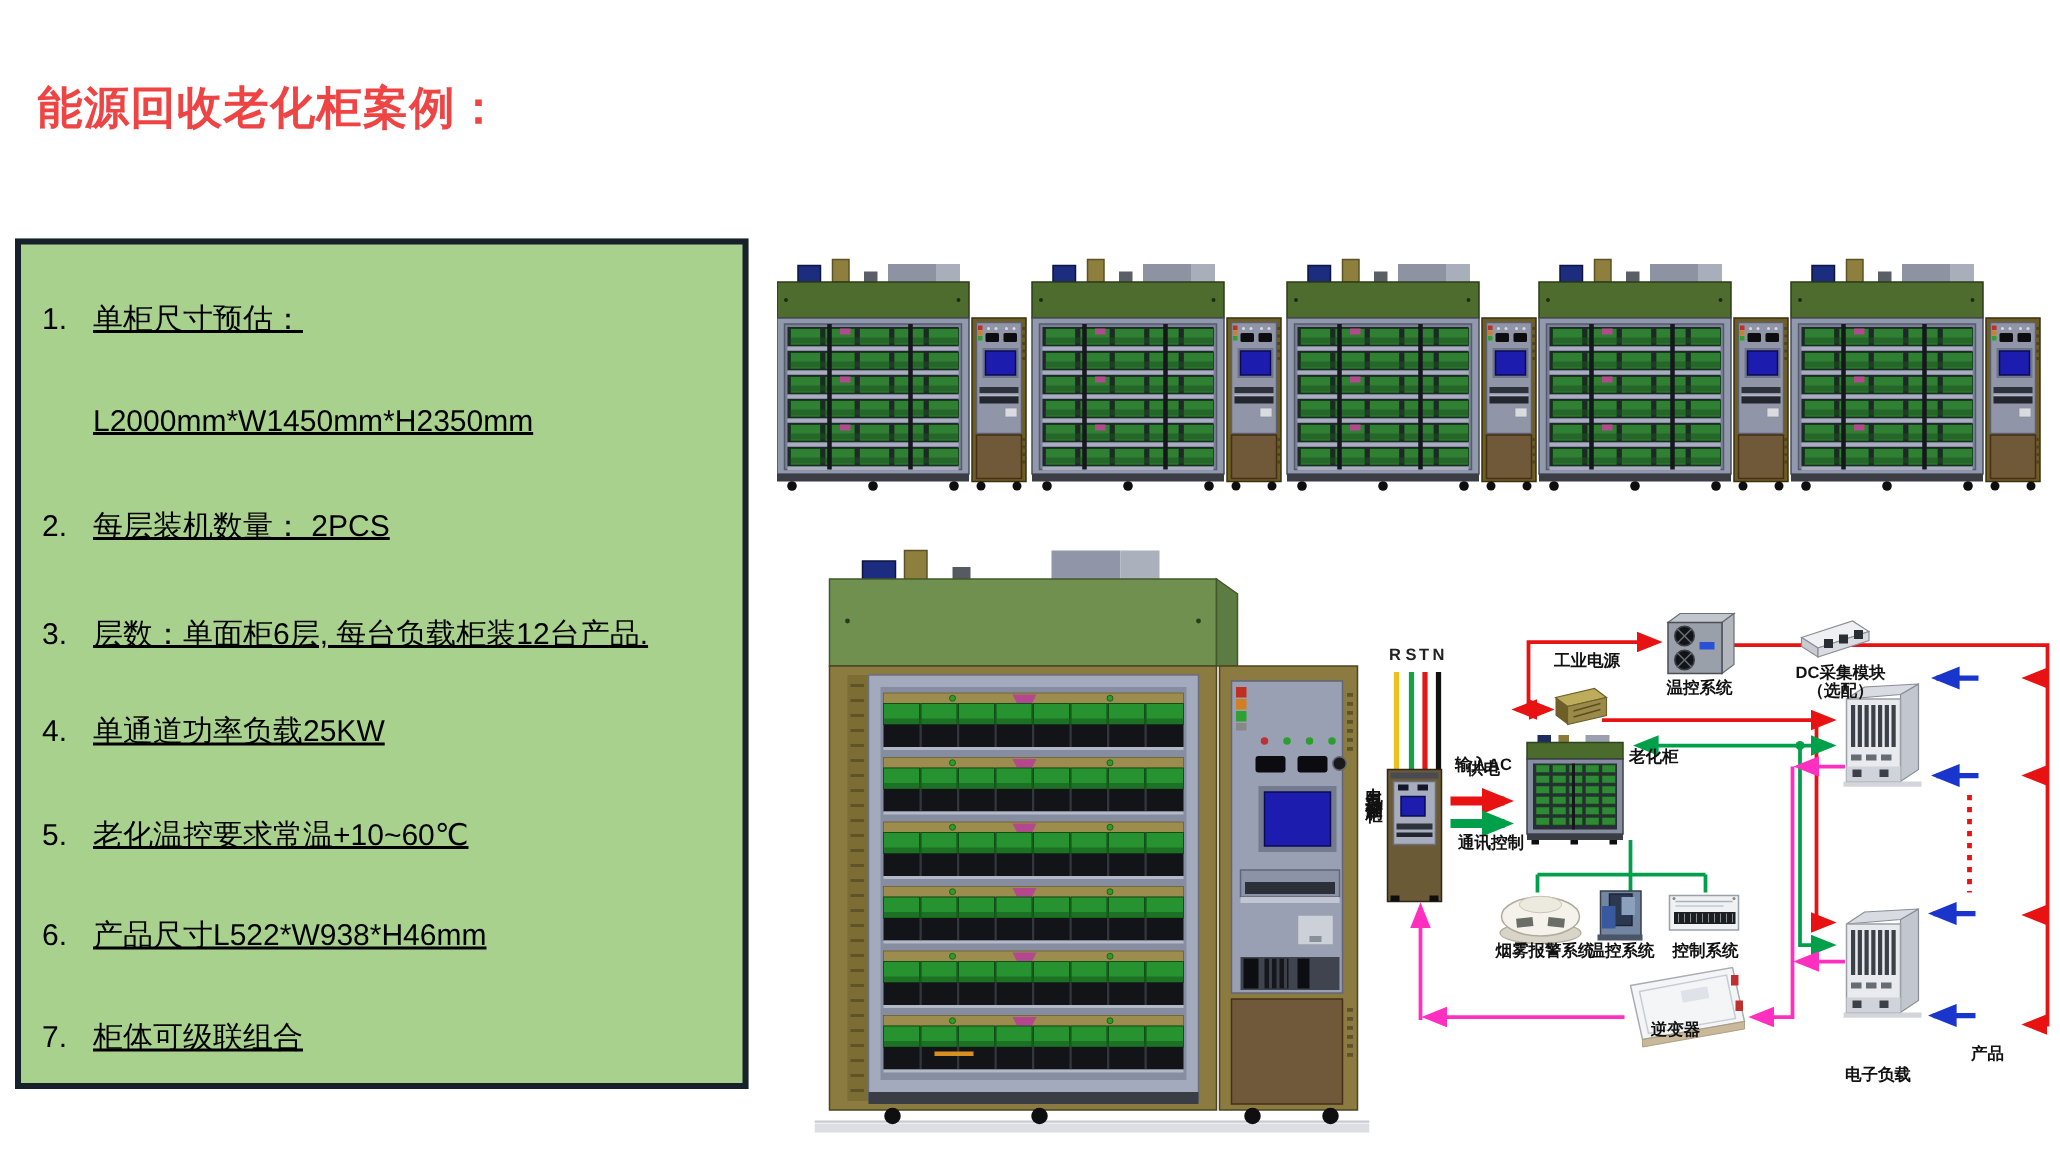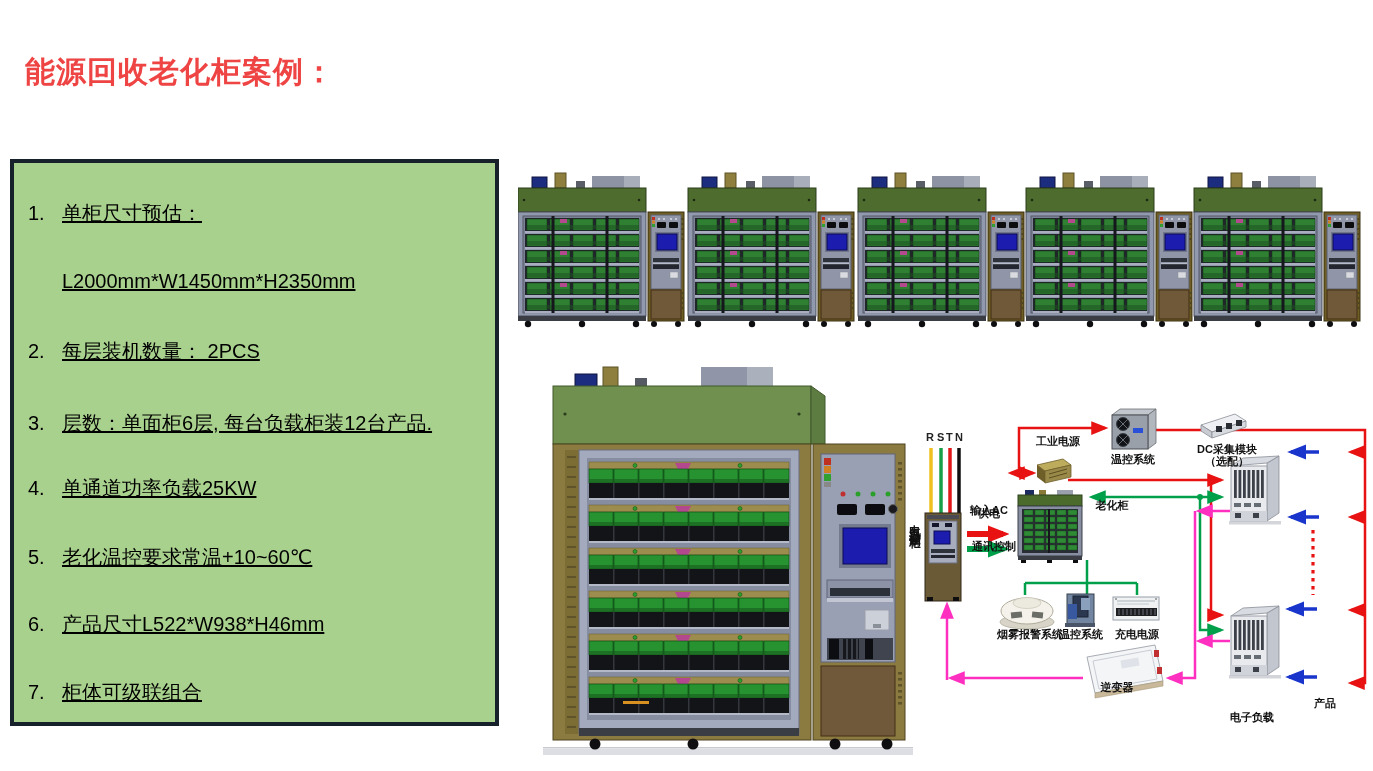--- a/index.html
+++ b/index.html
@@ -737,25 +737,25 @@
     </g>
   </svg>
 
   <span class="wire-label" style="left:21px;top:36px">R</span>
   <span class="wire-label" style="left:32px;top:36px">S</span>
   <span class="wire-label" style="left:41px;top:36px">T</span>
   <span class="wire-label" style="left:50px;top:36px">N</span>
   <div class="vert-label">电气自动控制柜</div>
   <div class="dlabel" style="left:58px;top:109px;width:52px">输入AC</div>
   <div class="dlabel" style="left:58px;top:112px;width:52px">供电</div>
-  <div class="dlabel" style="left:61px;top:145px;width:56px">通讯控制</div>
+  <div class="dlabel" style="left:61px;top:161px;width:56px">通讯控制</div>
   <div class="dlabel" style="left:125px;top:40px;width:56px">工业电源</div>
   <div class="dlabel" style="left:200px;top:58px;width:56px">温控系统</div>
   <div class="dlabel" style="left:288px;top:48px;width:68px">DC采集模块</div>
   <div class="dlabel" style="left:288px;top:60px;width:68px">（选配）</div>
-  <div class="dlabel" style="left:186px;top:104px;width:42px;text-align:center">老化柜</div>
+  <div class="dlabel" style="left:172px;top:104px;width:42px;text-align:right">老化柜</div>
   <div class="dlabel" style="left:85px;top:233px;width:80px">烟雾报警系统</div>
   <div class="dlabel" style="left:146px;top:233px;width:60px">温控系统</div>
-  <div class="dlabel" style="left:202px;top:233px;width:60px">充电电源</div>
+  <div class="dlabel" style="left:202px;top:233px;width:60px">控制系统</div>
   <div class="dlabel" style="left:182px;top:286px;width:60px">逆变器</div>
   <div class="dlabel" style="left:315px;top:316px;width:64px">电子负载</div>
   <div class="dlabel" style="left:396px;top:302px;width:48px">产品</div>
 </div>
 
 </body></html>

